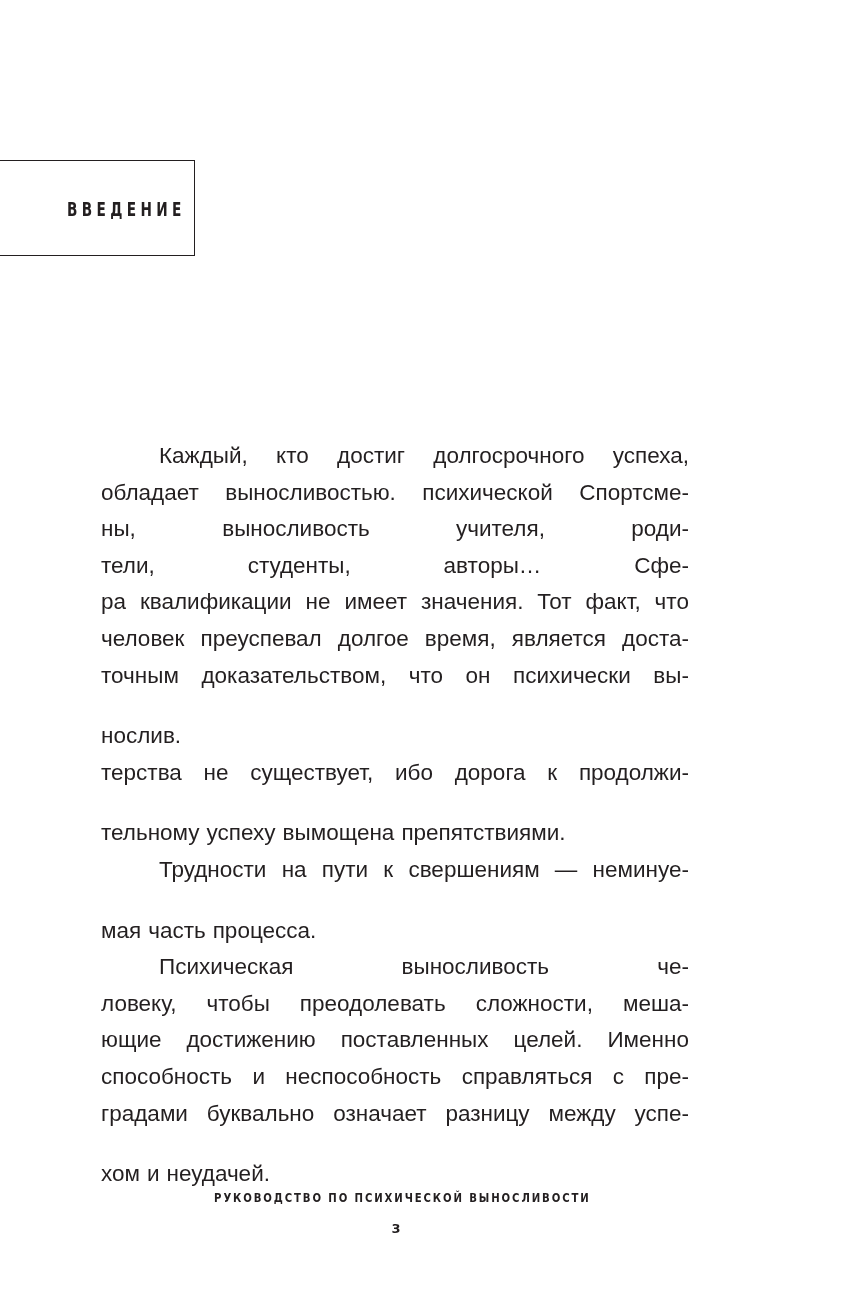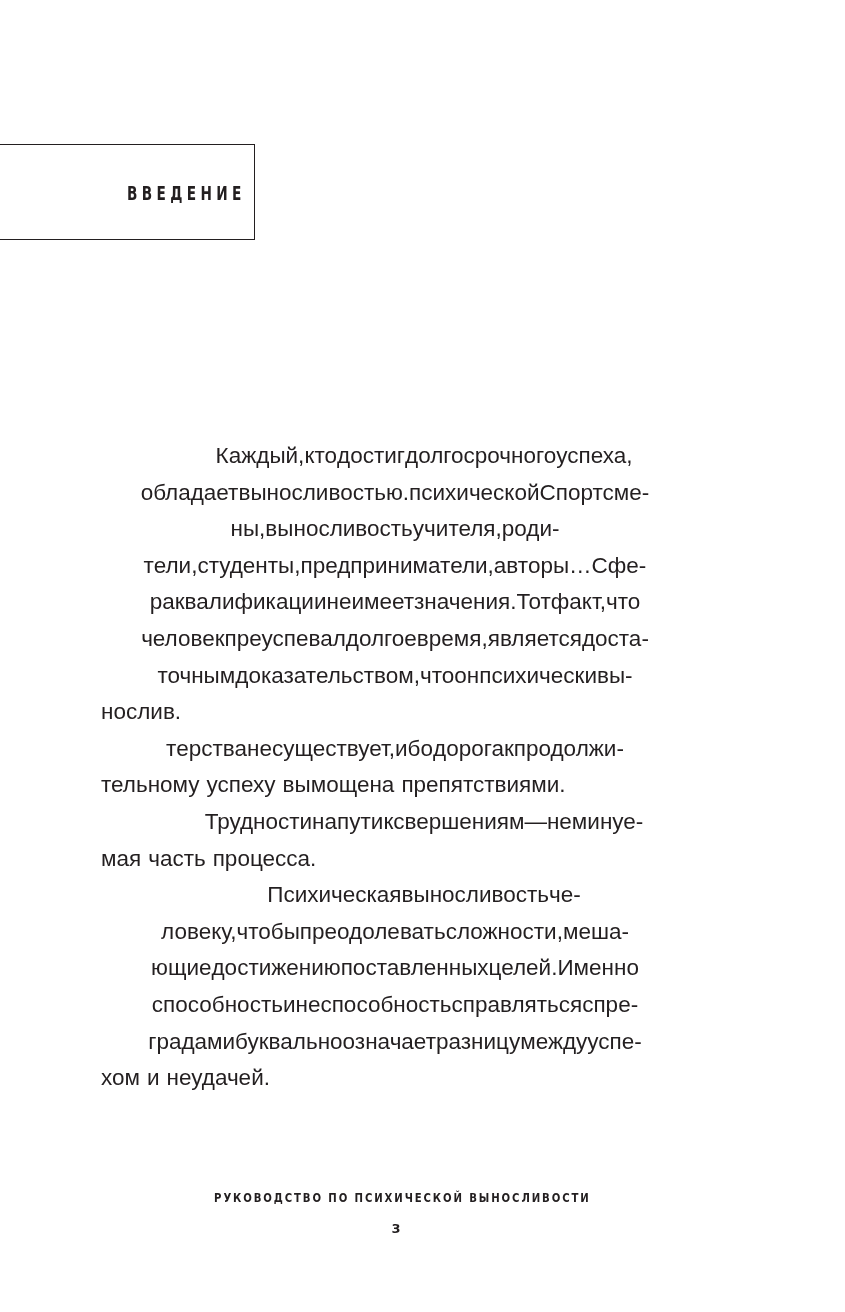--- a/index.html
+++ b/index.html
@@ -11,22 +11,22 @@
       width: 845px;
       height: 1312px;
       position: relative;
       overflow: hidden;
       color: #231f20;
       font-family: "Liberation Sans", sans-serif;
     }
     .chapter-box {
       position: absolute;
       left: 0;
-      top: 144px;
-      width: 255px;
+      top: 160px;
+      width: 195px;
       height: 96px;
       border: 1.5px solid #231f20;
       border-left: none;
       box-sizing: border-box;
     }
     .chapter-title {
       position: absolute;
       right: 8px;
       top: 37px;
       font-family: "DejaVu Sans", sans-serif;
@@ -45,25 +45,26 @@
       width: 588px;
     }
     .line {
       font-size: 22.5px;
       line-height: 36.6px;
       height: 36.6px;
       text-align: justify;
       text-align-last: justify;
       white-space: nowrap;
       display: flex;
-      justify-content: center;
+      justify-content: space-between;
     }
     .line.last {
       justify-content: flex-start;
       gap: 7px;
+      margin-top: 24px;
     }
     .line.indent {
       padding-left: 58px;
     }
     .word {
       display: inline-block;
     }
     .footer-title {
       position: absolute;
       left: 0;
@@ -117,21 +118,20 @@
       </div>
     <div class="line">
         <span class="word">ны,</span>
         <span class="word">выносливость</span>
         <span class="word">учителя,</span>
         <span class="word">роди-</span>
       </div>
     <div class="line">
         <span class="word">тели,</span>
         <span class="word">студенты,</span>
-        <span class="word">предприниматели,</span>
         <span class="word">авторы…</span>
         <span class="word">Сфе-</span>
       </div>
     <div class="line">
         <span class="word">ра</span>
         <span class="word">квалификации</span>
         <span class="word">не</span>
         <span class="word">имеет</span>
         <span class="word">значения.</span>
         <span class="word">Тот</span>

